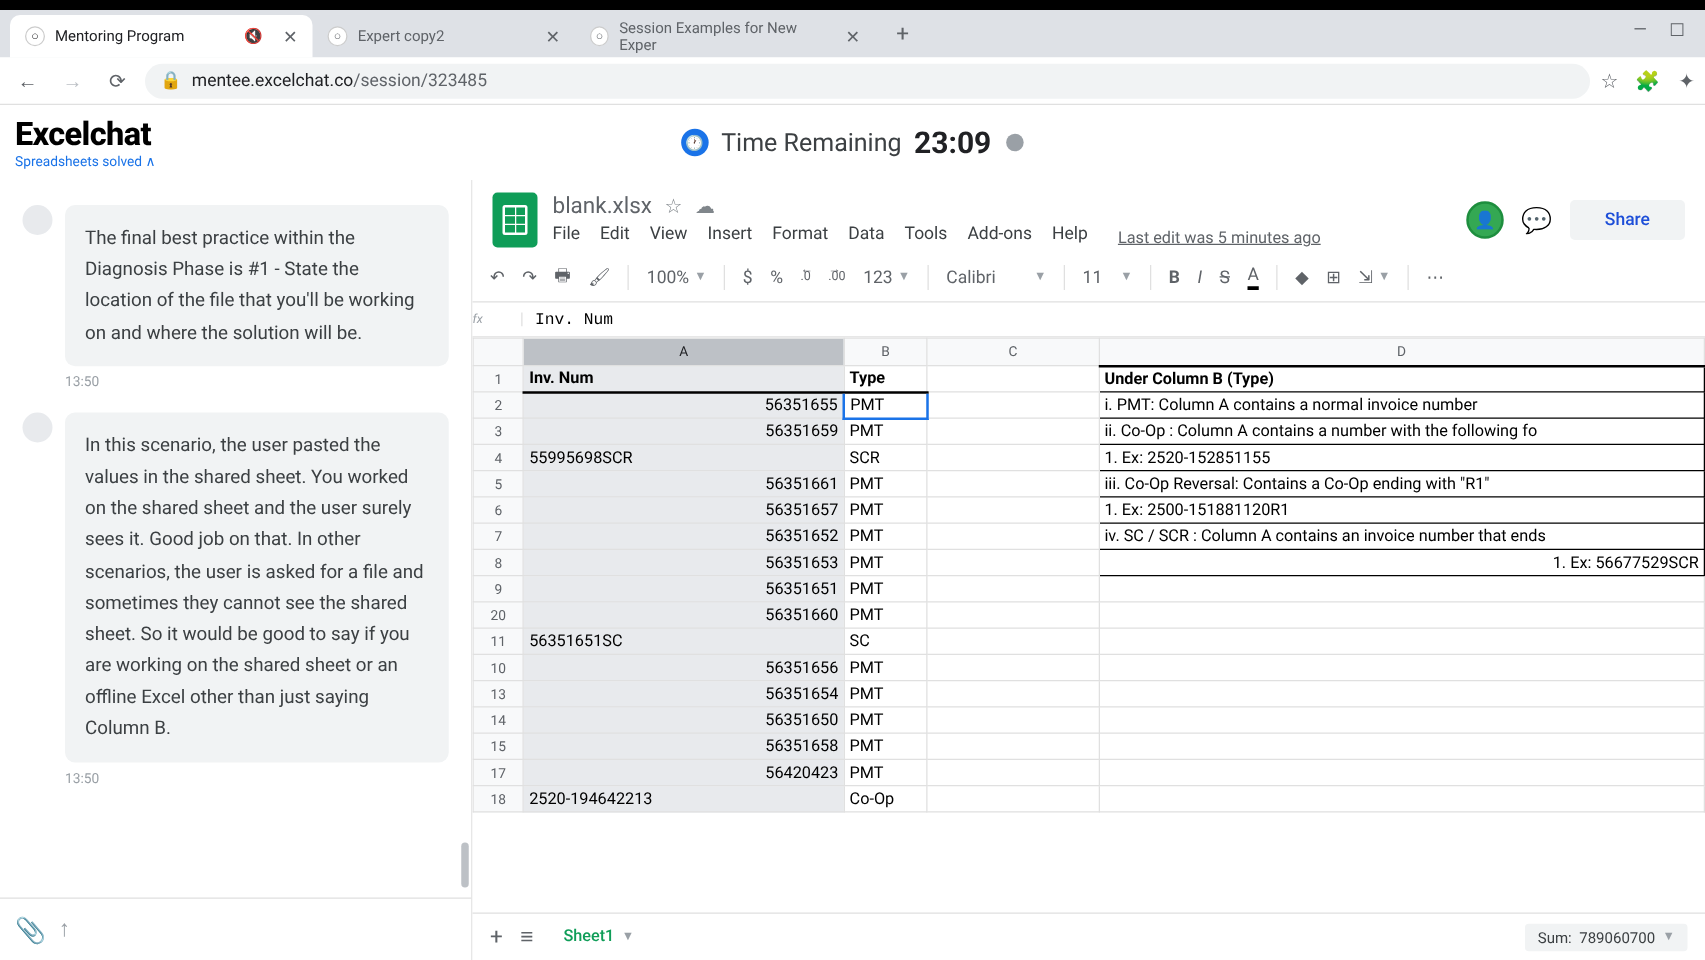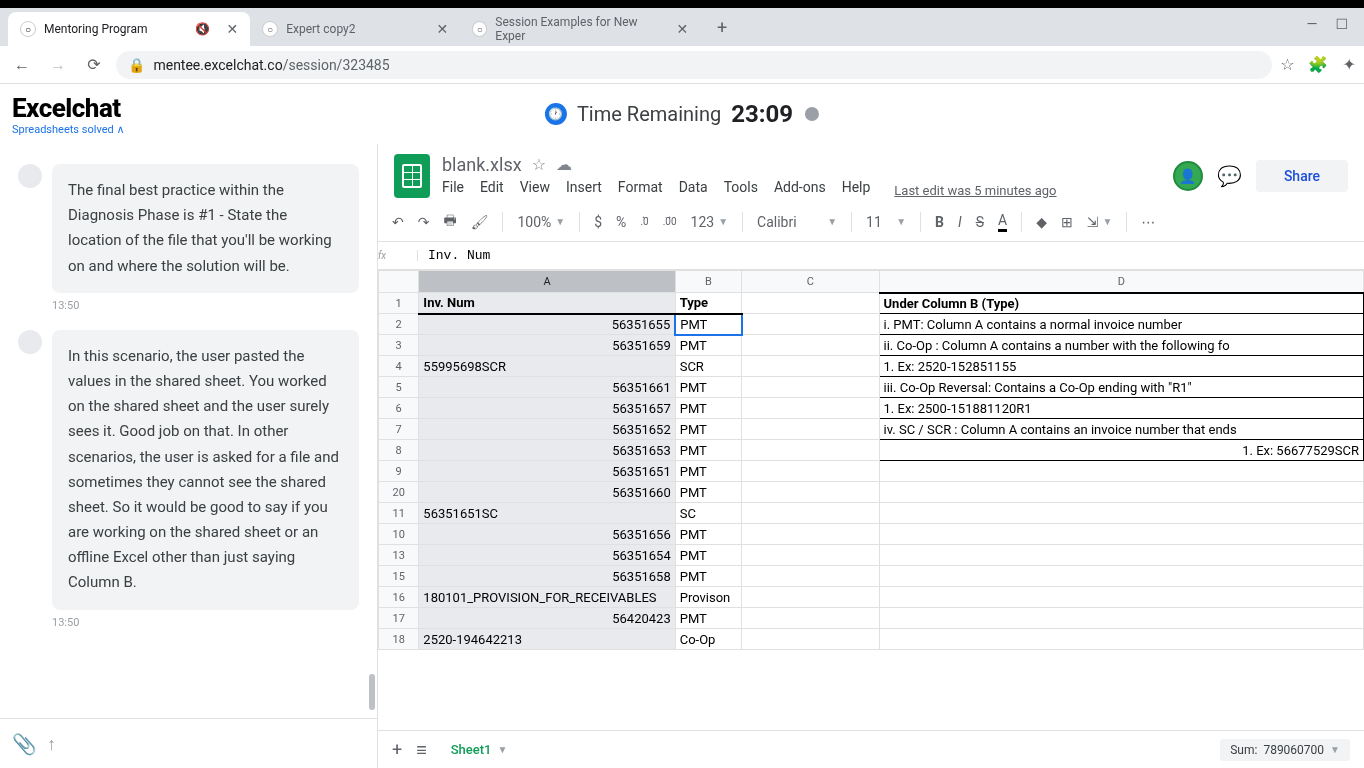--- a/index.html
+++ b/index.html
@@ -364,30 +364,30 @@
               <td class="colD "></td>
             </tr>
             <tr>
               <td class="rowh">13</td>
               <td class="colA sel-col al-right ">56351654</td>
               <td class="colB  ">PMT</td>
               <td class="colC"></td>
               <td class="colD "></td>
             </tr>
             <tr>
+              <td class="rowh">14</td>
+              <td class="colA sel-col al-right ">56351650</td>
+              <td class="colB  ">PMT</td>
+              <td class="colC"></td>
+              <td class="colD "></td>
+            </tr>
+            <tr>
               <td class="rowh">15</td>
               <td class="colA sel-col al-right ">56351658</td>
               <td class="colB  ">PMT</td>
-              <td class="colC"></td>
-              <td class="colD "></td>
-            </tr>
-            <tr>
-              <td class="rowh">16</td>
-              <td class="colA sel-col  ">180101_PROVISION_FOR_RECEIVABLES</td>
-              <td class="colB  ">Provison</td>
               <td class="colC"></td>
               <td class="colD "></td>
             </tr>
             <tr>
               <td class="rowh">17</td>
               <td class="colA sel-col al-right ">56420423</td>
               <td class="colB  ">PMT</td>
               <td class="colC"></td>
               <td class="colD "></td>
             </tr>

